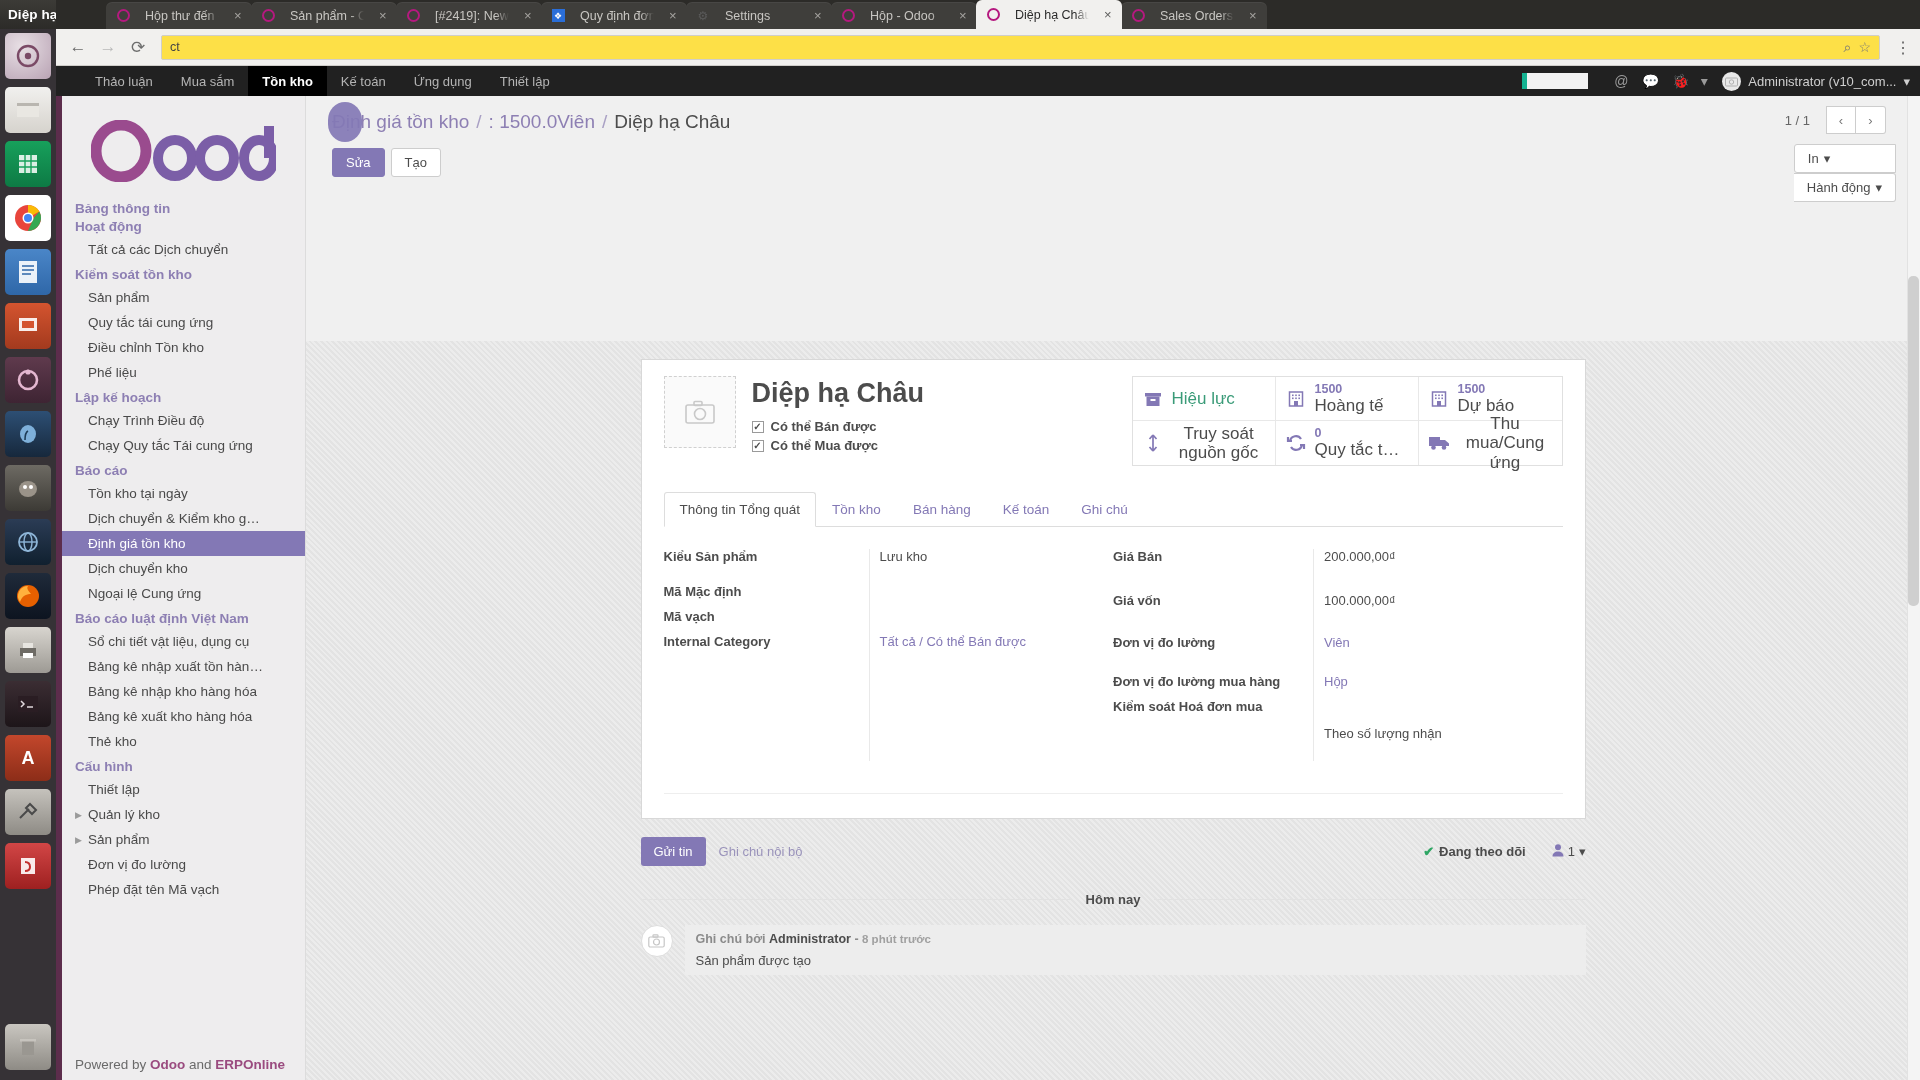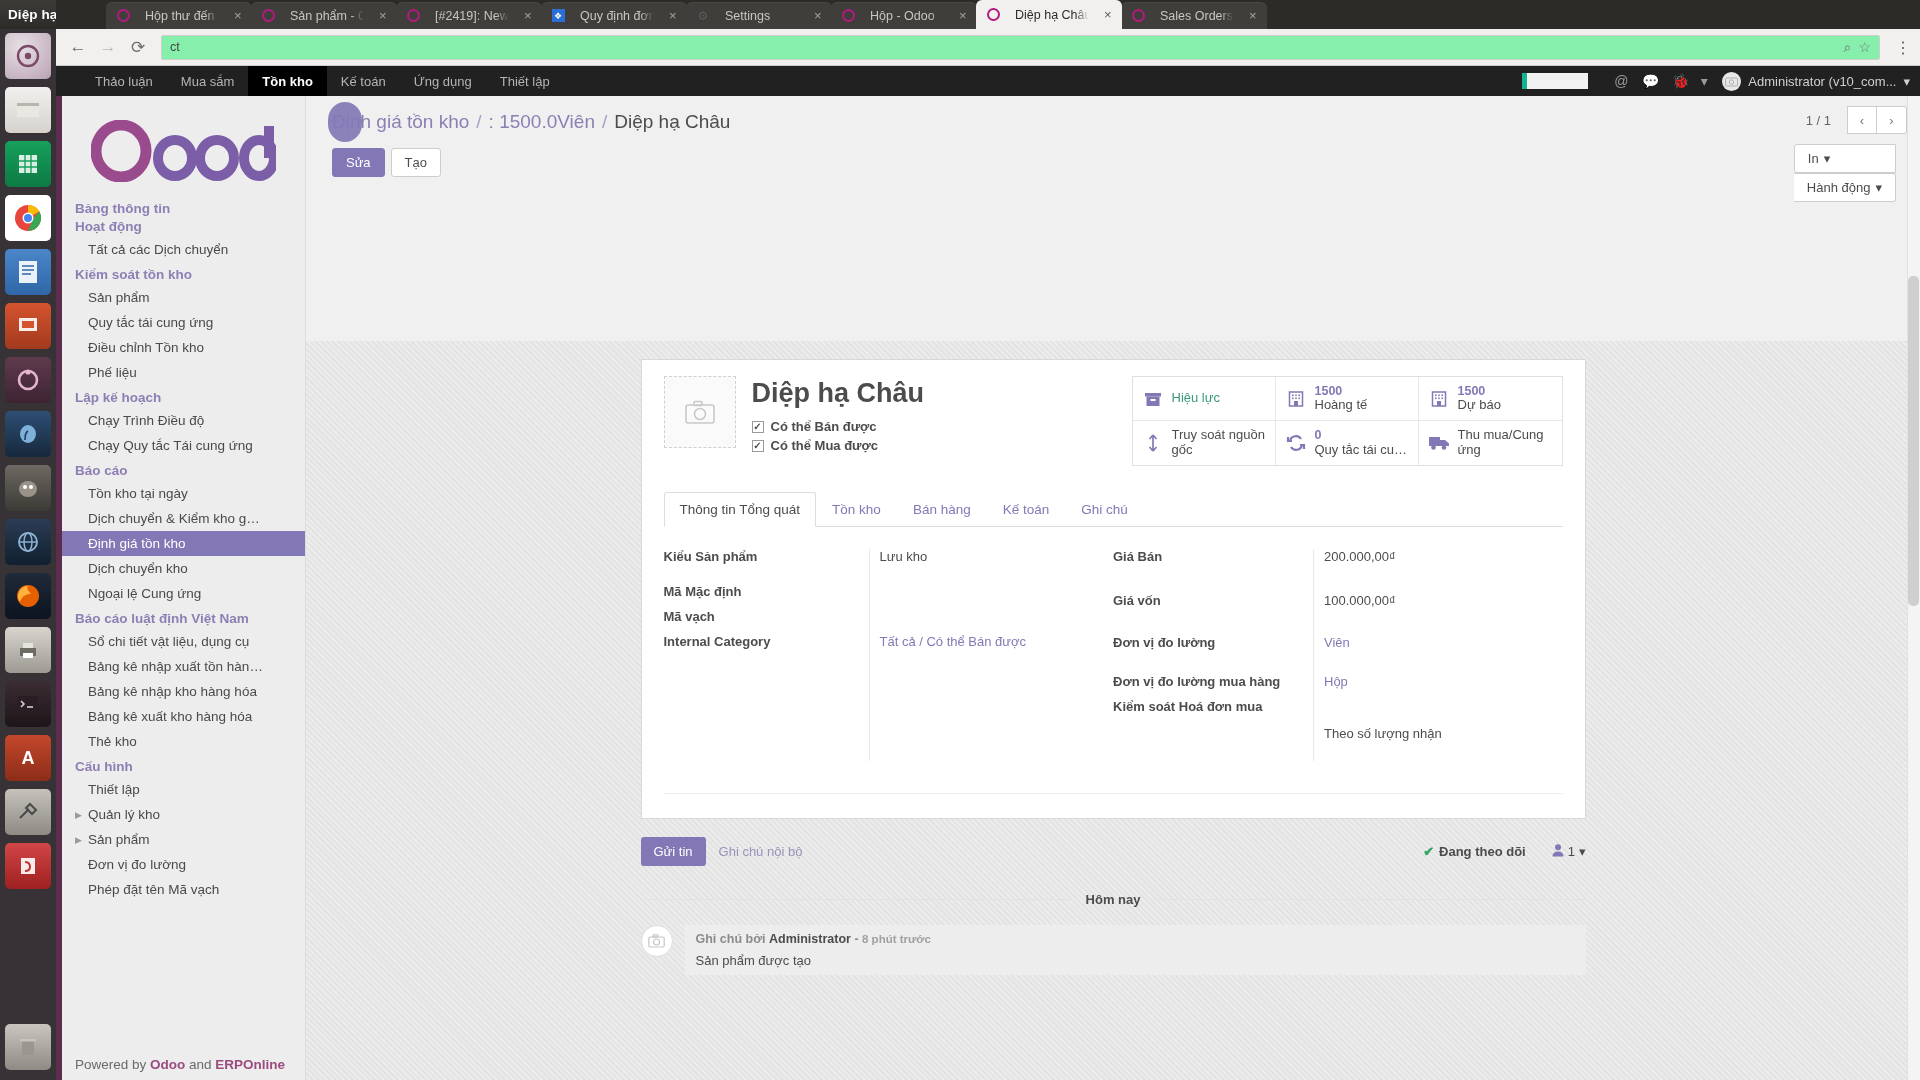--- a/index.html
+++ b/index.html
@@ -87,21 +87,21 @@
   
   #omnibox-row {
     position: absolute; top: 29px; left: 0; width: 1864px; height: 37px;
     background: #f1f0ee; display: flex; align-items: center; padding: 0 9px;
     border-bottom: 1px solid #cfcdc9;
   }
   .navbtn { width: 26px; height: 26px; display: flex; align-items: center; justify-content: center;
             color: #6d6d6d; font-size: 17px; margin-right: 4px; }
   .navbtn.dis { color: #b9b9b9; }
   #urlbar {
-    flex: 1 1 auto; height: 25px; background: #86efac; border: 1px solid #d0cec9;
+    flex: 1 1 auto; height: 25px; background: #fde047; border: 1px solid #d0cec9;
     border-radius: 2px; display: flex; align-items: center; padding: 0 8px;
     font-size: 12.5px; color: #3c3c3c; margin: 0 6px; overflow:hidden;
   }
   #urlbar .urltext{ white-space:nowrap; overflow:hidden; color:#444; }
   .omni-ic { color: #777; font-size: 14px; margin-left: 7px; }
   .menu-dots { color: #5f5f5f; font-size: 16px; margin-left: 9px; letter-spacing: 0; }
 
   
   #odoo { position: absolute; top: 66px; left: 0; width: 1864px; height: 1014px; background: #f0f0f0; }
 
@@ -145,21 +145,21 @@
   #bc-blob { position: absolute; left: 22px; top: 6px; width: 34px; height: 40px;
              background: #8378b5; border-radius: 50%/45%; opacity: .92; }
   #btn-row { display: flex; align-items: center; padding: 6px 0 0 26px; height: 42px; position: relative; }
   .btn { height: 29px; padding: 0 13px; font-size: 13px; border: 1px solid #cdcdcd;
          background: #fff; color: #4c4c4c; display: flex; align-items: center; border-radius: 3px; margin-right: 6px;}
   .btn.primary { background: #8378b5; border-color: #8378b5; color: #fff; }
   .btn-right { position: absolute; right: 24px; top: 6px; display: flex; flex-direction: column; }
   .btn-right .btn { margin-right: 0; border-radius: 0; }
   .btn-right .btn:first-child { border-radius: 3px 0 0 3px; }
   .btn-right .btn:last-child { border-radius: 0 3px 3px 0; border-left: none; }
-  #pager { position: absolute; right: 13px; top: -32px; display: flex; align-items: center;
+  #pager { position: absolute; right: 34px; top: -32px; display: flex; align-items: center;
            font-size: 13px; color: #666; gap: 0; }
   #pager .pg { margin-right: 16px; }
   #pager .arr { width: 30px; height: 28px; border: 1px solid #cdcdcd; background: #fff;
                 display: flex; align-items: center; justify-content: center; color: #777; font-size: 13px;}
   #pager .arr:first-of-type { border-radius: 3px 0 0 3px; }
   #pager .arr:last-of-type { border-radius: 0 3px 3px 0; border-left: none; }
 
   
   #view-tabs { display: flex; padding-left: 26px; margin-top: 10px; }
   .vtab { height: 30px; padding: 0 12px; font-size: 13px; background: #f6f6f6;
@@ -187,21 +187,21 @@
          display: flex; align-items: center; justify-content: center; font-size: 10px; color: #4c4c4c; }
 
   
   .stat-grid { margin-left: auto; display: grid; grid-template-columns: repeat(3, 143px);
                grid-template-rows: 44px 44px; border: 1px solid #e0e0e0; }
   .stat { border-right: 1px solid #e8e8e8; border-bottom: 1px solid #e8e8e8;
           display: flex; align-items: center; gap: 8px; padding: 0 9px; color: #8378b5; font-size: 13px; }
   .stat:nth-child(3n) { border-right: none; }
   .stat:nth-child(n+4) { border-bottom: none; }
   .stat .sval { font-size: 12.5px; font-weight: bold; color: #8378b5; line-height: 1.15; }
-  .stat .slab { font-size: 13px; color: #4c4c4c; line-height: 1.15; }
+  .stat .slab { font-size: 17px; color: #4c4c4c; line-height: 1.15; text-align: center; }
   .stat .slab.acc { color: #3a9b78; }
   .stat .stxt { display: flex; flex-direction: column; justify-content: center; min-width: 0; }
   .stat .stxt span { white-space: nowrap; overflow: hidden; text-overflow: ellipsis; }
   .stat .slab.wrap { white-space: normal; line-height: 1.12; }
   .sicon { width: 22px; flex: 0 0 22px; display: flex; align-items: center; justify-content: center; color: #8378b5; }
 
   
   .nb-tabs { display: flex; border-bottom: 1px solid #ddd; margin-top: 26px; }
   .nbt { padding: 9px 15px; font-size: 13.5px; color: #8378b5; border: 1px solid transparent; margin-bottom: -1px; }
   .nbt.active { color: #4c4c4c; background: #fff; border-color: #ddd; border-bottom-color: #fff;

